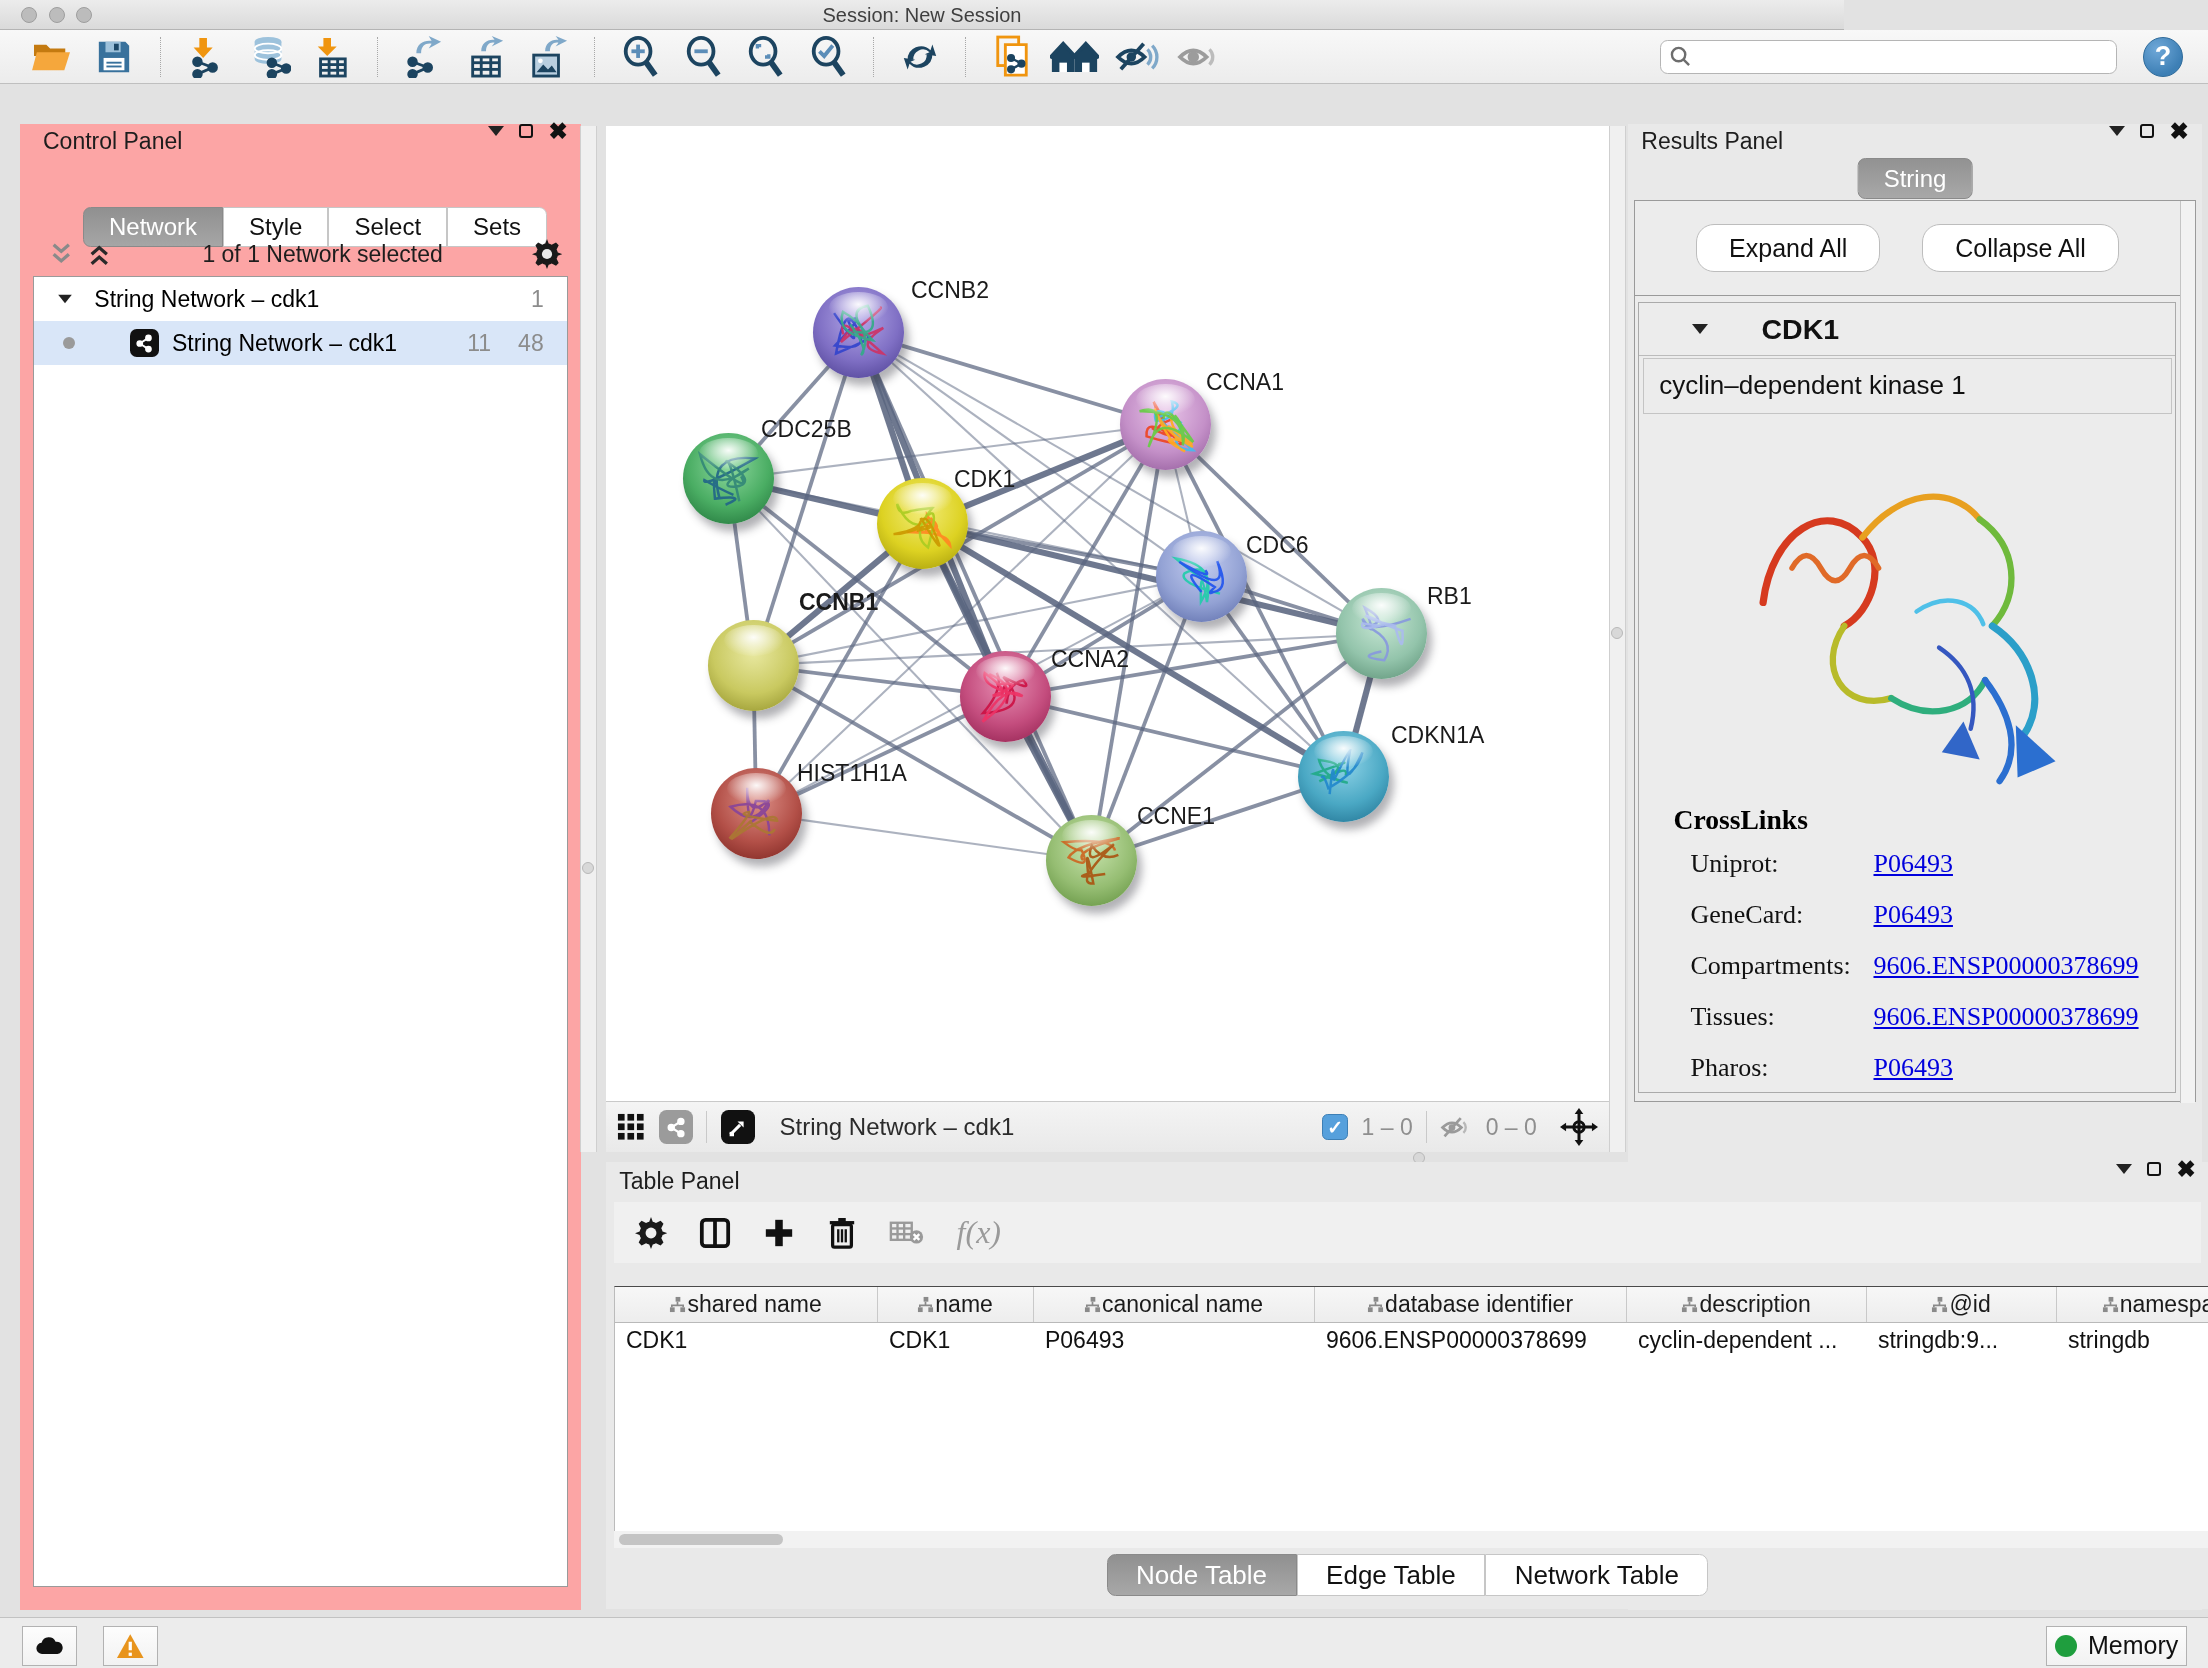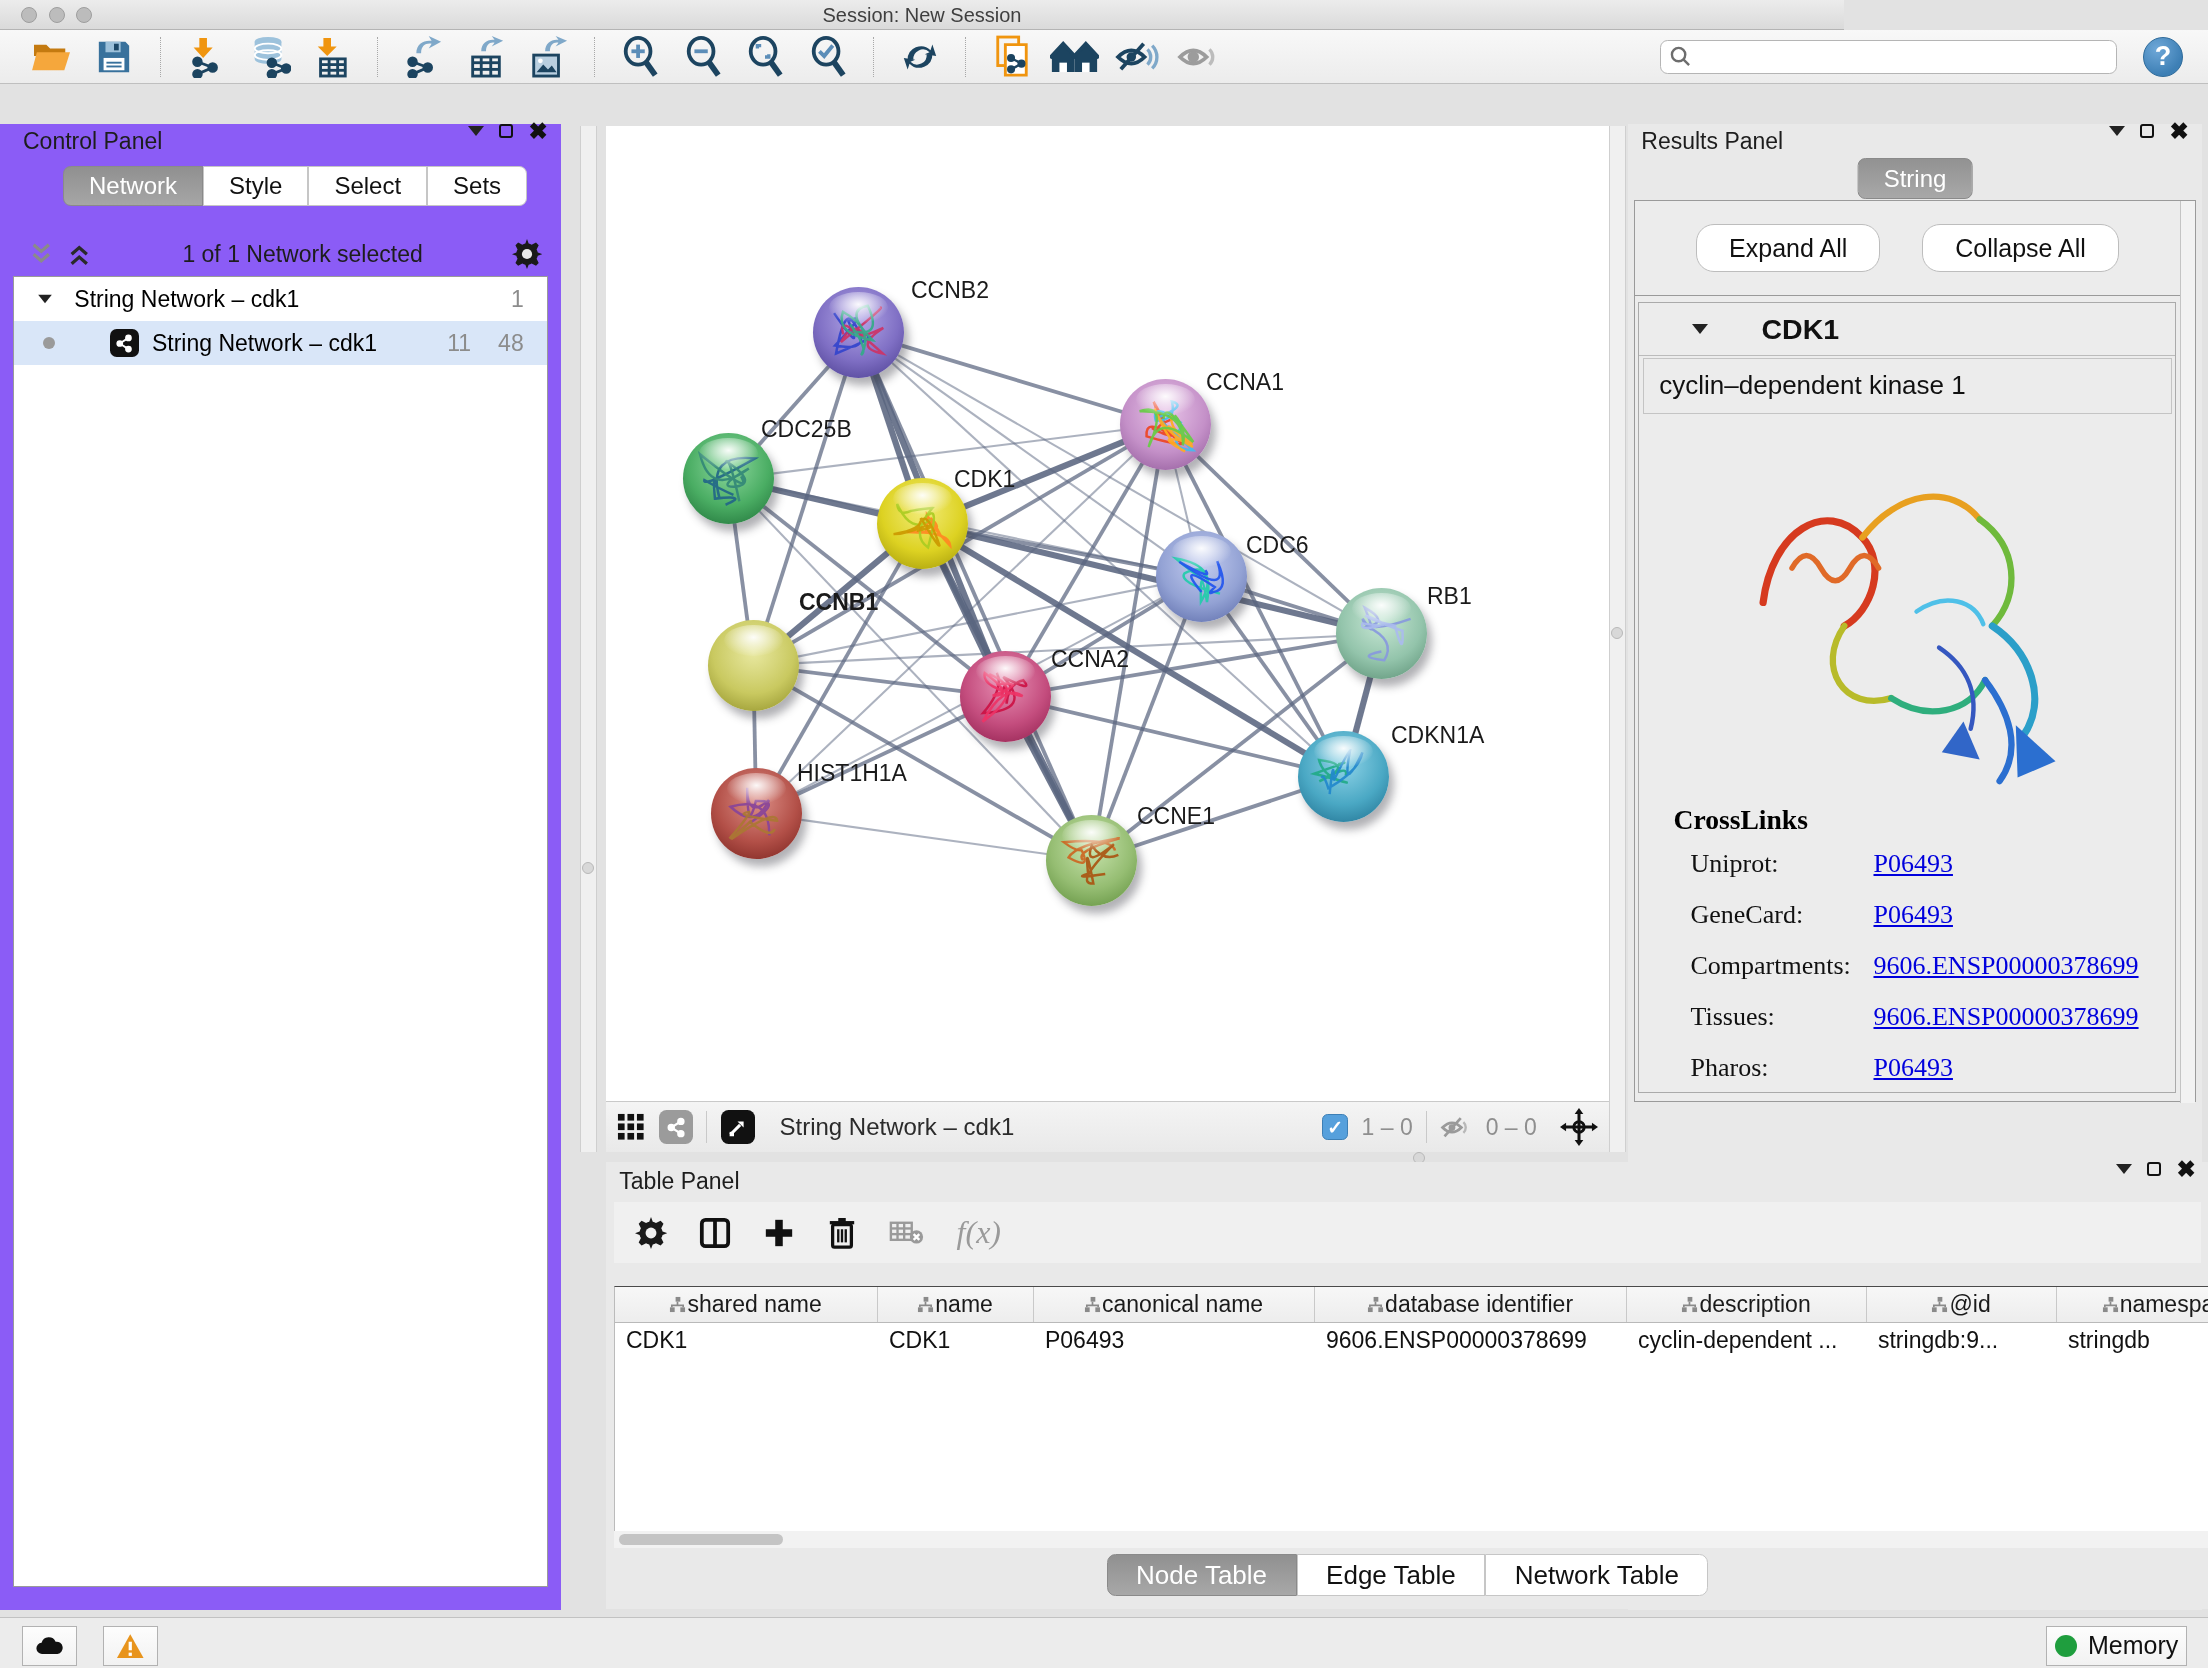--- a/index.html
+++ b/index.html
@@ -33,24 +33,24 @@
   
   .panel-title { font-size:23px; color:#1d1d1d; }
   .panel-ctrls { position:absolute; right:13.3px; top:0; display:flex; gap:15px;
     align-items:center; color:#111; }
   .caret-down { width:0; height:0; border-left:8.6px solid transparent;
     border-right:8.6px solid transparent; border-top:10.5px solid #222; }
   .float-box { width:14.3px; height:14.3px; border:2.4px solid #111; border-radius:2.9px; }
   .close-x { font-size:23px; font-weight:bold; line-height:14.3px; }
 
   
-  #control-panel { left:0; top:124px; width:561px; height:1486px; background:#8b5cf6; }
+  #control-panel { left:20px; top:124px; width:561px; height:1486px; background:#fca5a5; }
   #cp-tabs { position:absolute; left:63px; top:42px; display:flex; }
   .tab { height:40px; padding:0 25px; font-size:24px; display:flex; align-items:center;
-    background:#fff; border:1px solid #c6c6c6; color:#111; }
+    background:#fff; border:1px solid #c6c6c6; color:#111;margin-top:41px; }
   .tab.sel { background:linear-gradient(#909090,#a6a6a6); color:#fff; border-color:#8a8a8a;
     border-radius:7.6px 0 0 7.6px; }
   .tab:last-child { border-radius:0 7.6px 7.6px 0; }
   #cp-statusrow { position:absolute; left:13.3px; right:13.3px; top:110px; height:40px;
     display:flex; align-items:center; }
   #cp-status { flex:1; text-align:center; font-size:23px; color:#1d1d1d; }
   #cp-tree { position:absolute; left:13.3px; right:13.3px; top:152px; bottom:23px;
     background:#fff; border:1px solid #9a9a9a; }
   .tree-row { position:relative; height:44px; display:flex; align-items:center; font-size:23px; }
   .tree-row.sel { background:#d9e6f8; }

